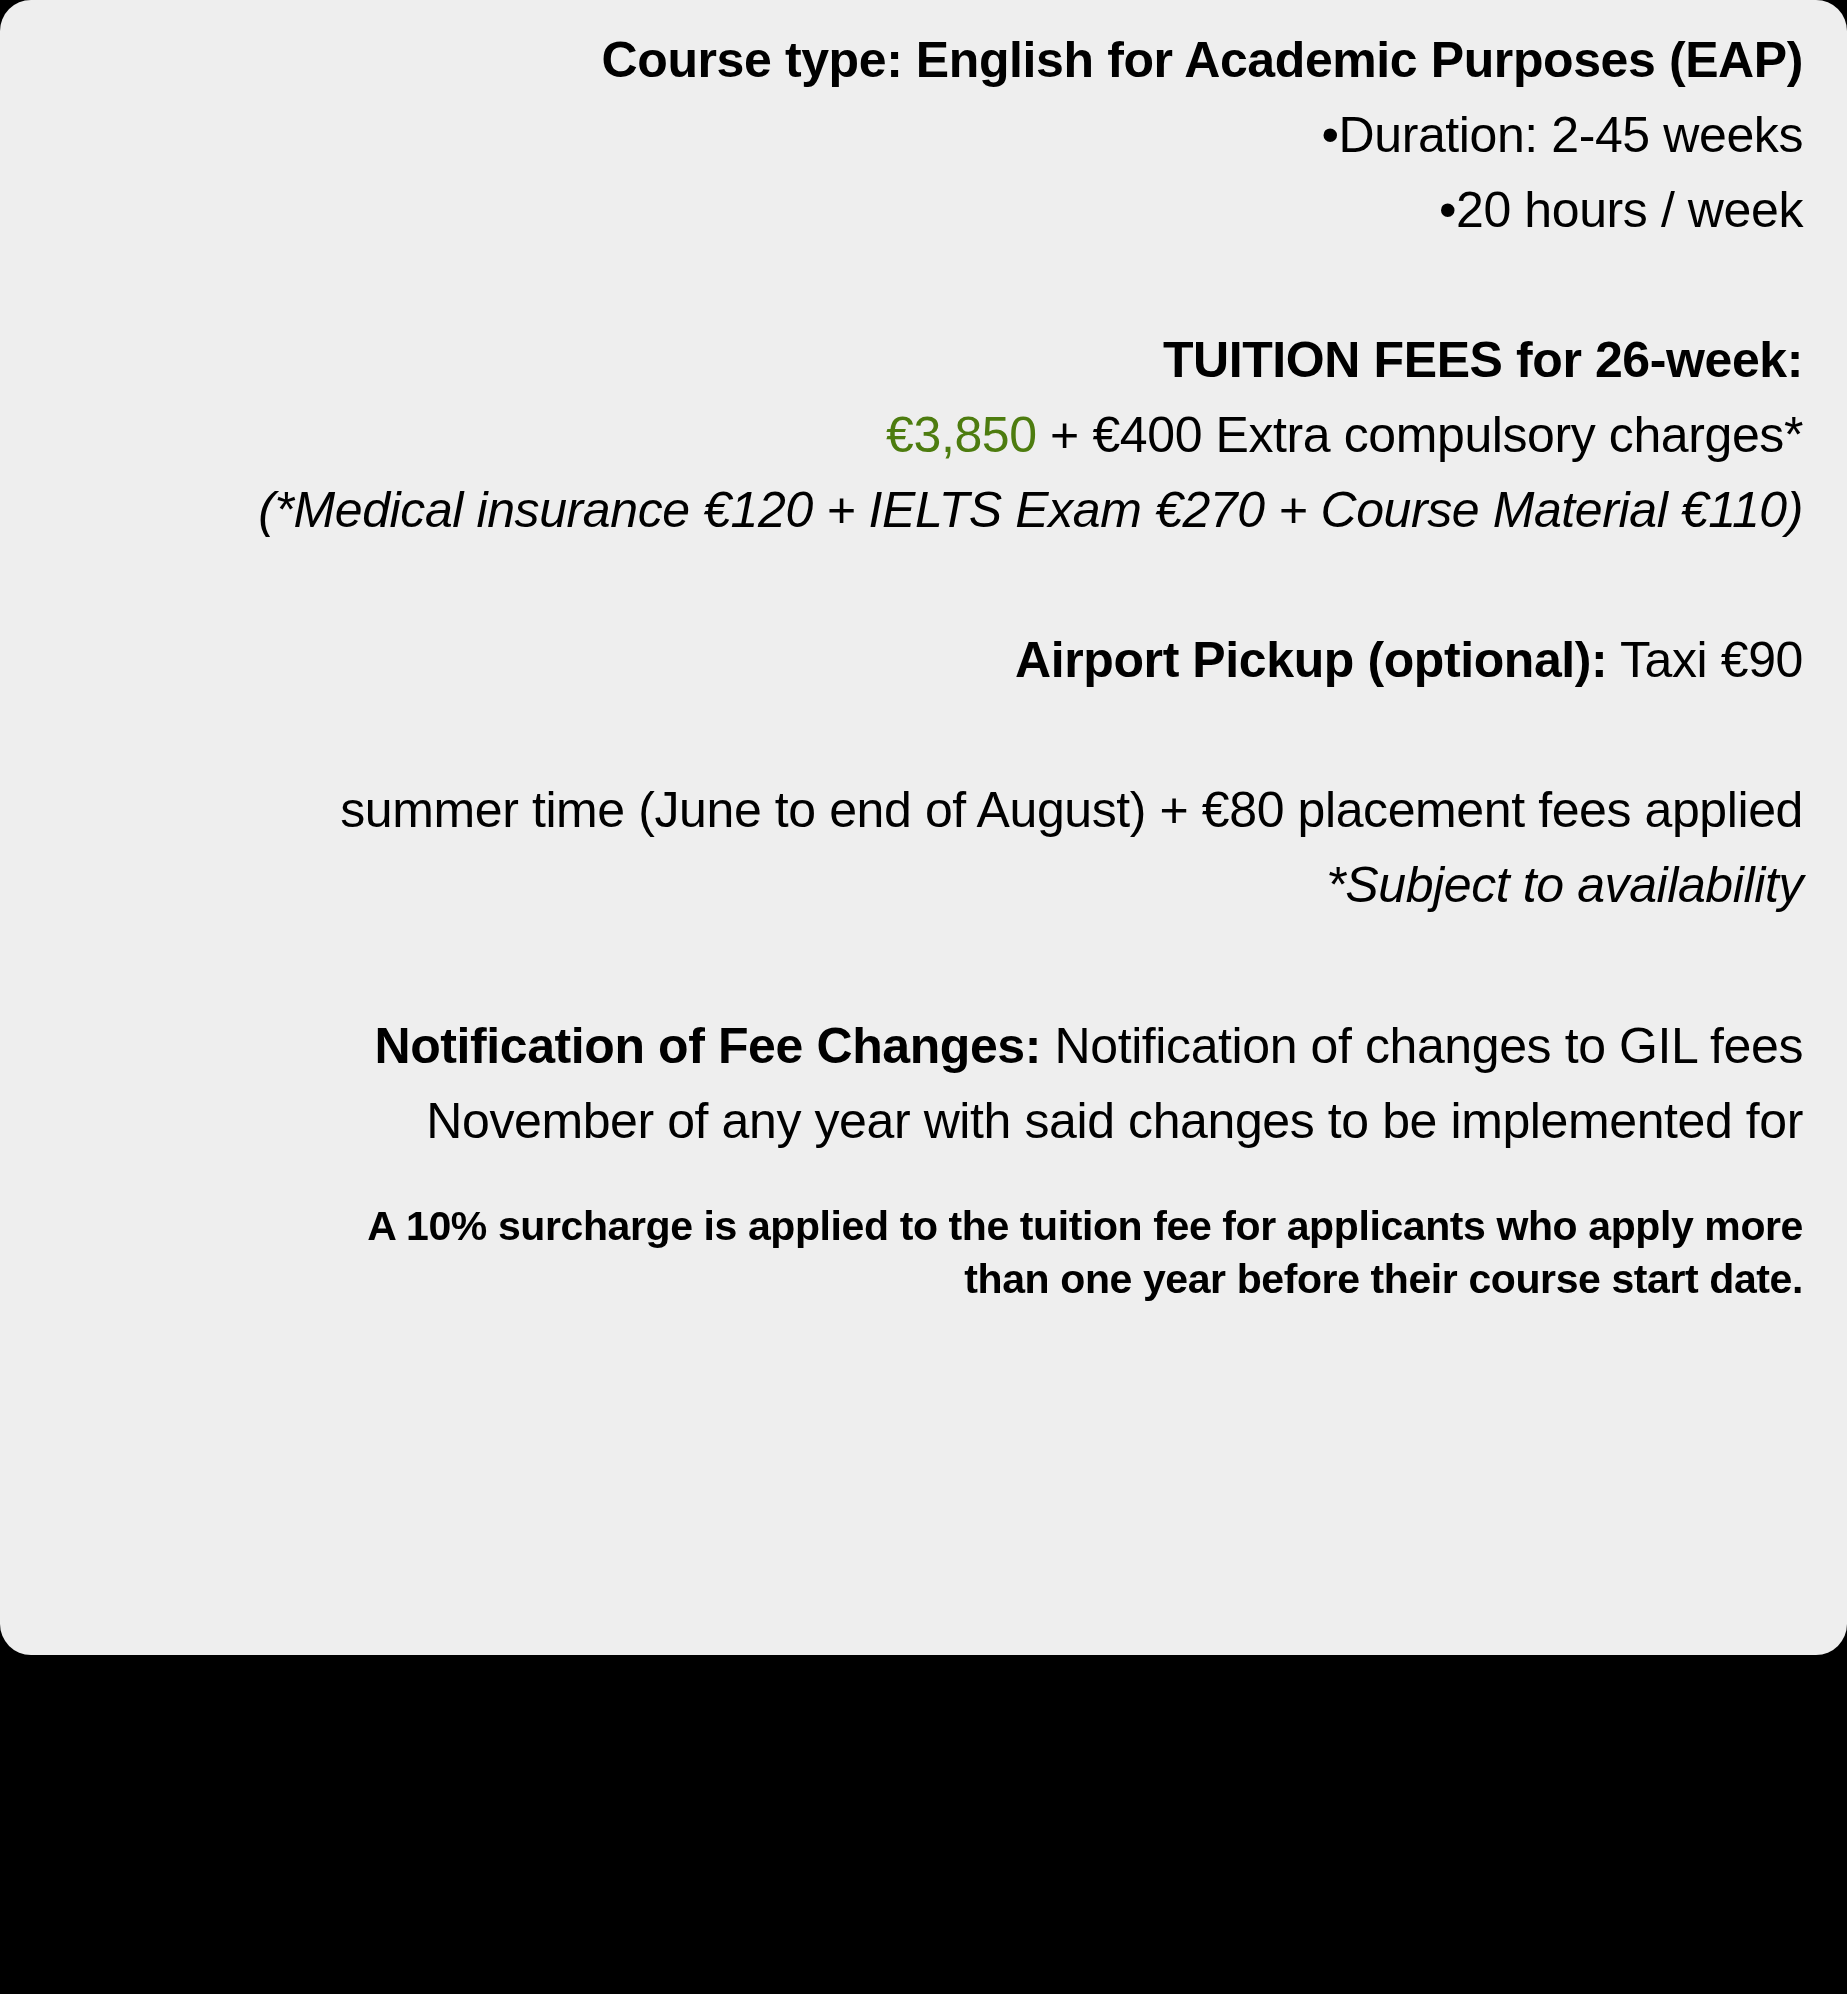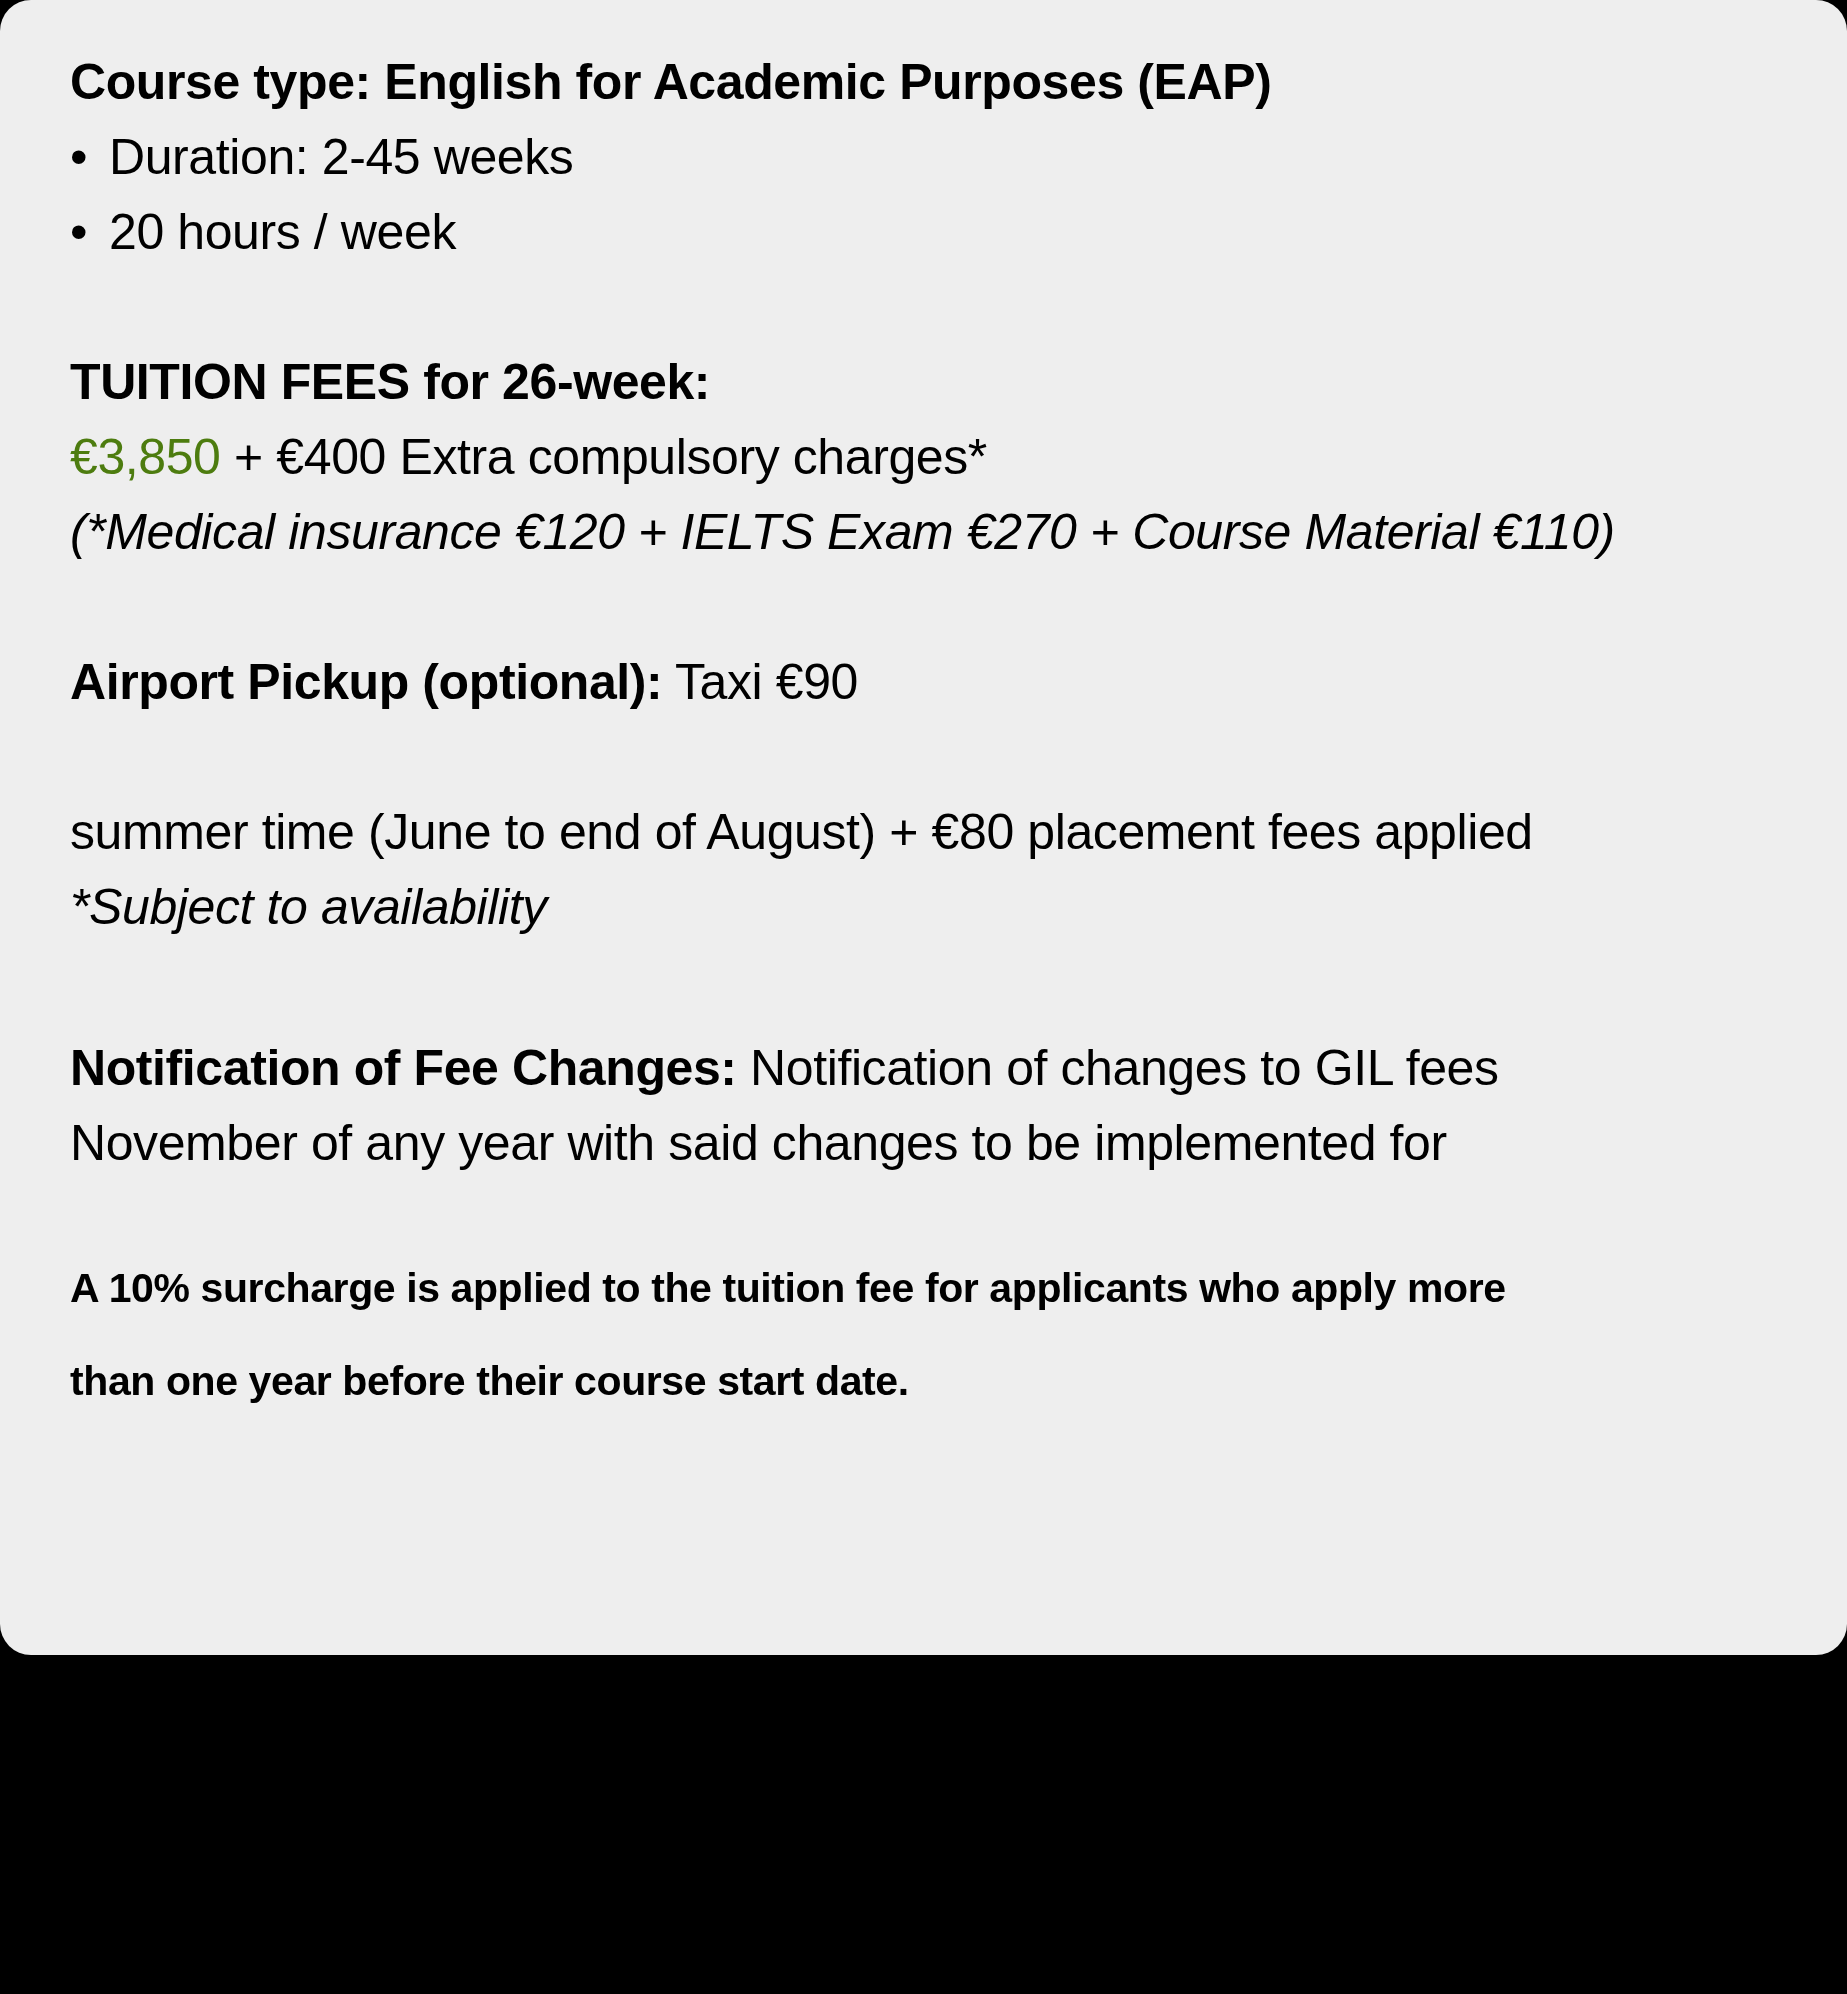--- a/index.html
+++ b/index.html
@@ -17,21 +17,22 @@
     }
     .card {
       position: absolute;
       left: 0;
       top: 0;
       width: 1847px;
       height: 1655px;
       background: #eeeeee;
       border-radius: 31px;
       box-sizing: border-box;
-      padding: 45px 44px 0 70px;
+      padding: 23px 44px 0 70px;
+      text-align: right;
     }
     .line {
       font-size: 50px;
       line-height: 75px;
       white-space: nowrap;
       letter-spacing: -0.4px;
     }
     .bold { font-weight: 700; }
     .italic { font-style: italic; }
     .red { color: #4d7c0f; font-weight: 400; }
@@ -41,21 +42,20 @@
     }
     .gap-1 { height: 75px; }
     .gap-1b { height: 86px; }
     .gap-2 { height: 41px; }
     .small-bold {
       font-size: 41px;
       line-height: 53px;
       font-weight: 700;
       white-space: nowrap;
       letter-spacing: -0.4px;
-      margin-top: 40px;
     }
     .bottom-black {
       position: absolute;
       left: 0;
       top: 1655px;
       width: 1847px;
       height: 340px;
       background: #000000;
     }
   </style>

